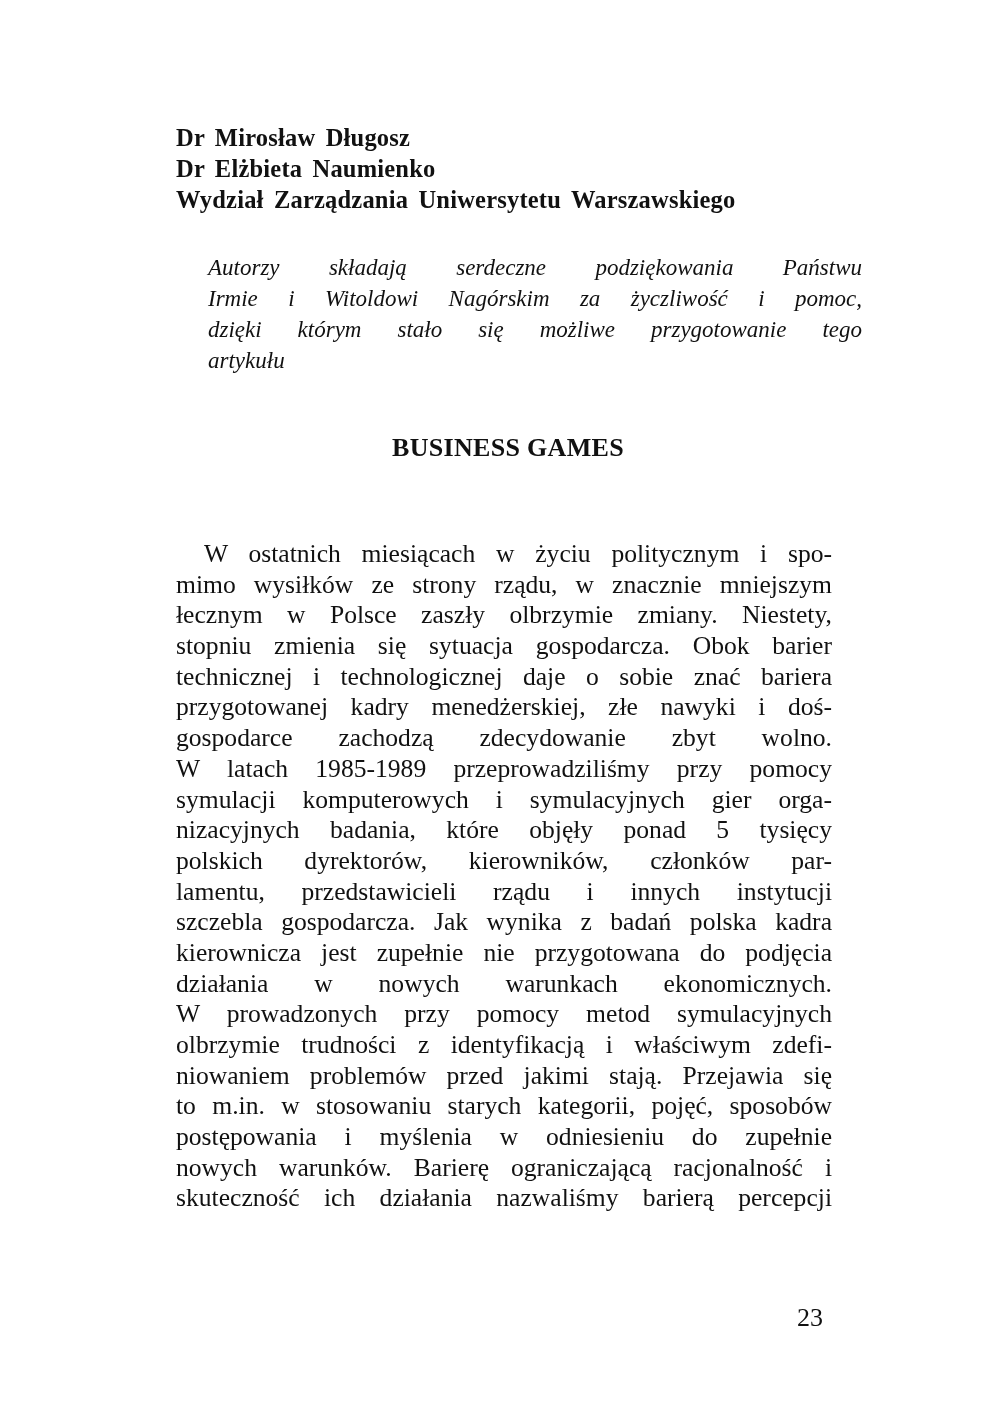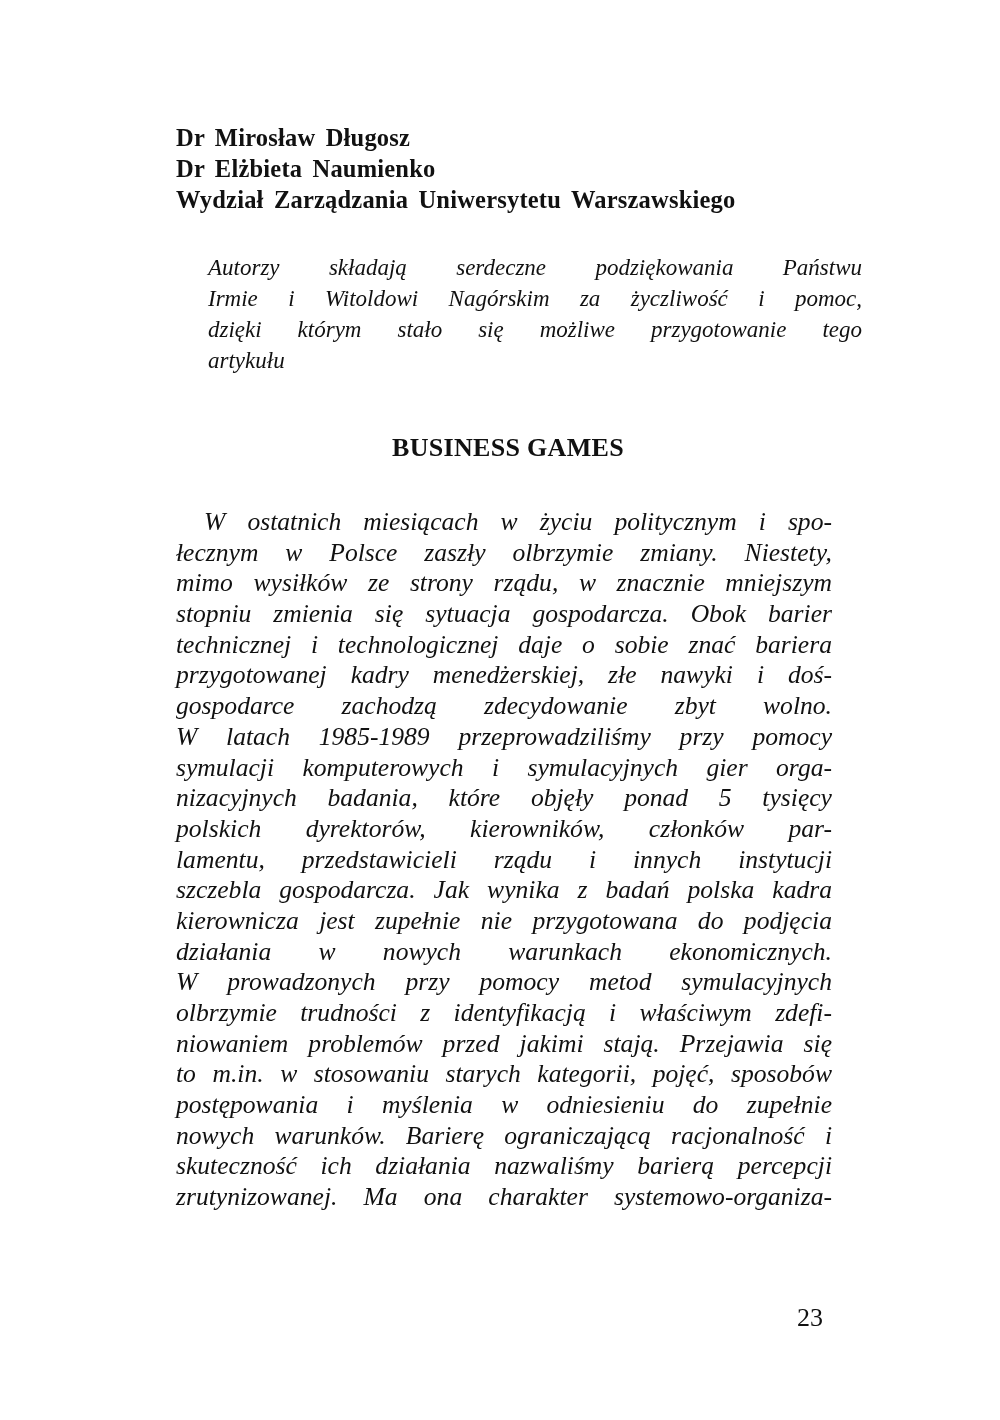--- a/index.html
+++ b/index.html
@@ -8,22 +8,22 @@
   .page { position: absolute; left: 0; top: 0; width: 1000px; height: 1236px; }
   .authors { position: absolute; left: 176px; top: 122px; width: 660px;
              font-weight: bold; font-size: 24.5px; line-height: 31px; letter-spacing: 0.2px; }
   .authors div { white-space: nowrap; word-spacing: 4px; }
   .ack { position: absolute; left: 160px; top: 252px; width: 654px;
          font-style: italic; font-size: 23px; line-height: 31px; margin-left: 48px; }
   .jline { display: block; text-align: justify; text-align-last: justify; white-space: nowrap; height: 31px; }
   .jline.last { text-align-last: left; }
   .title { position: absolute; left: 0; top: 433px; width: 1000px; text-align: center;
            font-weight: bold; font-size: 26px; letter-spacing: 0.3px; margin-left: 8px; }
-  .body { position: absolute; left: 176px; top: 507px; width: 656px;
-          font-size: 25.6px; line-height: 30.7px; font-style: italic; }
+  .body { position: absolute; left: 176px; top: 539px; width: 656px;
+          font-size: 25.6px; line-height: 30.7px; }
   .body .jline { height: 30.7px; }
   .body .indent { padding-left: 28px; }
   .pagenum { position: absolute; left: 797px; top: 1303px; font-size: 26px; }
 </style>
 </head>
 <body>
 
 <div class="page">
 
   <div class="authors">
@@ -36,38 +36,37 @@
     <span class="jline">Autorzy składają serdeczne podziękowania Państwu</span>
     <span class="jline">Irmie i Witoldowi Nagórskim za życzliwość i pomoc,</span>
     <span class="jline">dzięki którym stało się możliwe przygotowanie tego</span>
     <span class="jline last">artykułu</span>
   </div>
 
   <div class="title">BUSINESS GAMES</div>
 
   <div class="body">
     <span class="jline indent">W ostatnich miesiącach w życiu politycznym i spo-</span>
+    <span class="jline">mimo wysiłków ze strony rządu, w znacznie mniejszym</span>
     <span class="jline">łecznym w Polsce zaszły olbrzymie zmiany. Niestety,</span>
-    <span class="jline">mimo wysiłków ze strony rządu, w znacznie mniejszym</span>
     <span class="jline">stopniu zmienia się sytuacja gospodarcza. Obok barier</span>
     <span class="jline">technicznej i technologicznej daje o sobie znać bariera</span>
     <span class="jline">przygotowanej kadry menedżerskiej, złe nawyki i doś-</span>
     <span class="jline">gospodarce zachodzą zdecydowanie zbyt wolno.</span>
     <span class="jline">W latach 1985-1989 przeprowadziliśmy przy pomocy</span>
     <span class="jline">symulacji komputerowych i symulacyjnych gier orga-</span>
     <span class="jline">nizacyjnych badania, które objęły ponad 5 tysięcy</span>
     <span class="jline">polskich dyrektorów, kierowników, członków par-</span>
     <span class="jline">lamentu, przedstawicieli rządu i innych instytucji</span>
     <span class="jline">szczebla gospodarcza. Jak wynika z badań polska kadra</span>
     <span class="jline">kierownicza jest zupełnie nie przygotowana do podjęcia</span>
     <span class="jline">działania w nowych warunkach ekonomicznych.</span>
     <span class="jline">W prowadzonych przy pomocy metod symulacyjnych</span>
     <span class="jline">olbrzymie trudności z identyfikacją i właściwym zdefi-</span>
     <span class="jline">niowaniem problemów przed jakimi stają. Przejawia się</span>
     <span class="jline">to m.in. w stosowaniu starych kategorii, pojęć, sposobów</span>
     <span class="jline">postępowania i myślenia w odniesieniu do zupełnie</span>
     <span class="jline">nowych warunków. Barierę ograniczającą racjonalność i</span>
     <span class="jline">skuteczność ich działania nazwaliśmy barierą percepcji</span>
-    <span class="jline">zrutynizowanej. Ma ona charakter systemowo-organiza-</span>
   </div>
 
   <div class="pagenum">23</div>
 </div>
 
 </body></html>

